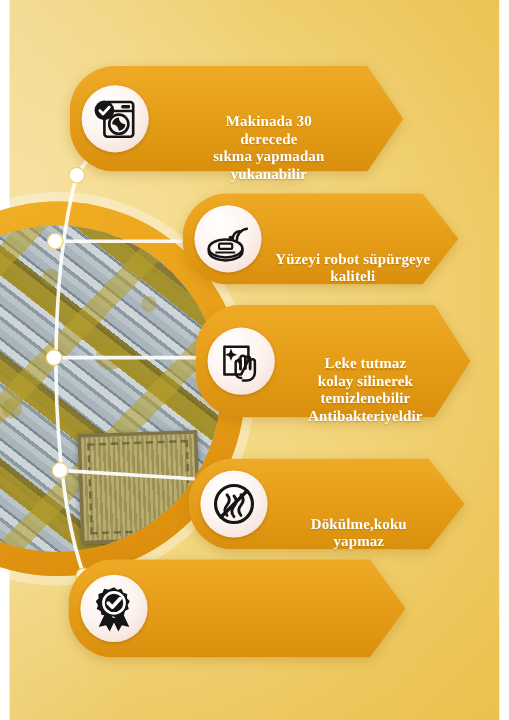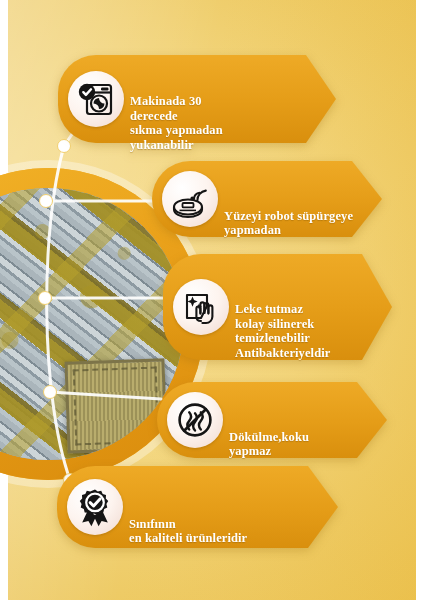--- a/index.html
+++ b/index.html
@@ -112,31 +112,32 @@
     box-shadow:0 1px 3px rgba(120,80,10,.35);
   }
   .badge .ico svg{display:block;}
   .badge .txt{
     position:relative;z-index:2;
     flex:1 1 auto;
     color:#ffffff;
     font-weight:bold;
     font-size:12.5px;
     line-height:1.16;
+    text-align:center;
     padding:0 18px 0 6px;
     text-shadow:0 1px 1px rgba(140,92,6,.45);
     white-space:pre-line;
     letter-spacing:.1px;
     margin-top:48px;
   }
   
   #badge-0{left:58px; top:55px;  width:278px; height:88px;}
   #badge-0 .txt{font-size:12.5px;}
   #badge-1{left:152px;top:161px; width:230px; height:76px;}
-  #badge-2{left:163px;top:254px; width:229px; height:106px;}
+  #badge-2{left:163px;top:254px; width:229px; height:94px;}
   #badge-3{left:157px;top:382px; width:230px; height:76px;}
   #badge-4{left:57px; top:466px; width:281px; height:82px;}
   .net-dot{fill:#ffffff;}
 </style>
 </head>
 <body>
 
 <div id="stage">
 
   <div class="bg-panel"></div>
@@ -195,21 +196,21 @@
         <ellipse cx="18" cy="28" rx="14" ry="7.5" fill="none" stroke="#151515" stroke-width="2.1"></ellipse>
         <path d="M4,28 v2.5 a14,7.5 0 0 0 28,0 V28" fill="none" stroke="#151515" stroke-width="2.1"></path>
         <rect x="12.5" y="24" width="11" height="4.4" rx="1" fill="none" stroke="#151515" stroke-width="1.8"></rect>
         <line x1="9.5" y1="31.4" x2="26" y2="31.4" stroke="#151515" stroke-width="1.6"></line>
         <path d="M24,20 a6,6 0 0 1 5.6,-6.2" fill="none" stroke="#151515" stroke-width="2.1" stroke-linecap="round"></path>
         <path d="M27.4,21.4 a9.6,9.6 0 0 1 8.4,-9.8" fill="none" stroke="#151515" stroke-width="2.1" stroke-linecap="round"></path>
         <circle cx="22.3" cy="19.4" r="1.9" fill="#151515"></circle>
       </svg>
     </div>
     <div class="txt">Yüzeyi robot süpürgeye
-yapmadan</div>
+kaliteli</div>
   </div>
 
   <div class="badge" id="badge-2">
     <div class="plate"></div>
     <div class="ico">
       <svg width="40" height="40" viewBox="0 0 40 40">
         <path d="M6,8 h20 v11 l-6,12 H6 z" fill="none" stroke="#151515" stroke-width="2.1" stroke-linejoin="round"></path>
         <path d="M11.5,9.5 l1.5,3.6 l3.6,1.5 l-3.6,1.5 l-1.5,3.6 l-1.5,-3.6 l-3.6,-1.5 l3.6,-1.5 z" fill="#151515"></path>
         <path d="M18,16.4 l.9,2.1 l2.1,.9 l-2.1,.9 l-.9,2.1 l-.9,-2.1 l-2.1,-.9 l2.1,-.9 z" fill="#151515"></path>
         <path d="M20,34 c-2.6,0 -4.6,-1.6 -4.6,-4.6 V21.5 c0,-1.1 .9,-2 2,-2 s2,.9 2,2 v5.2" fill="none" stroke="#151515" stroke-width="2.1" stroke-linecap="round" stroke-linejoin="round"></path>
@@ -246,17 +247,15 @@
     <div class="ico">
       <svg width="40" height="40" viewBox="0 0 40 40">
         <path d="M12.6,24 l-5.4,11.6 l6.2,-1.6 l3,5.2 l5,-10.4 z" fill="#151515"></path>
         <path d="M27.4,24 l5.4,11.6 l-6.2,-1.6 l-3,5.2 l-5,-10.4 z" fill="#151515"></path>
         <path d="M20,2.4
                  l2.8,2.1 l3.4,-.8 l1.5,3.2 l3.3,1.2 l-.2,3.5 l2.4,2.5 l-1.8,3 l.9,3.4 l-3.1,1.6 l-.9,3.4 l-3.5,.2 l-2.6,2.3 l-3.2,-1.4 l-3.2,1.4 l-2.6,-2.3 l-3.5,-.2 l-.9,-3.4 l-3.1,-1.6 l.9,-3.4 l-1.8,-3 l2.4,-2.5 l-.2,-3.5 l3.3,-1.2 l1.5,-3.2 l3.4,.8 z" fill="#151515"></path>
         <circle cx="20" cy="15.4" r="8.8" fill="none" stroke="#ffffff" stroke-width="2.2"></circle>
         <path d="M15.2,15.6 l3.4,3.4 l6.6,-7.2" fill="none" stroke="#ffffff" stroke-width="3" stroke-linecap="round" stroke-linejoin="round"></path>
       </svg>
     </div>
-    <div class="txt">Sınıfının
-en kaliteli ürünleridir</div>
   </div>
 
 </div>
 
 </body></html>

